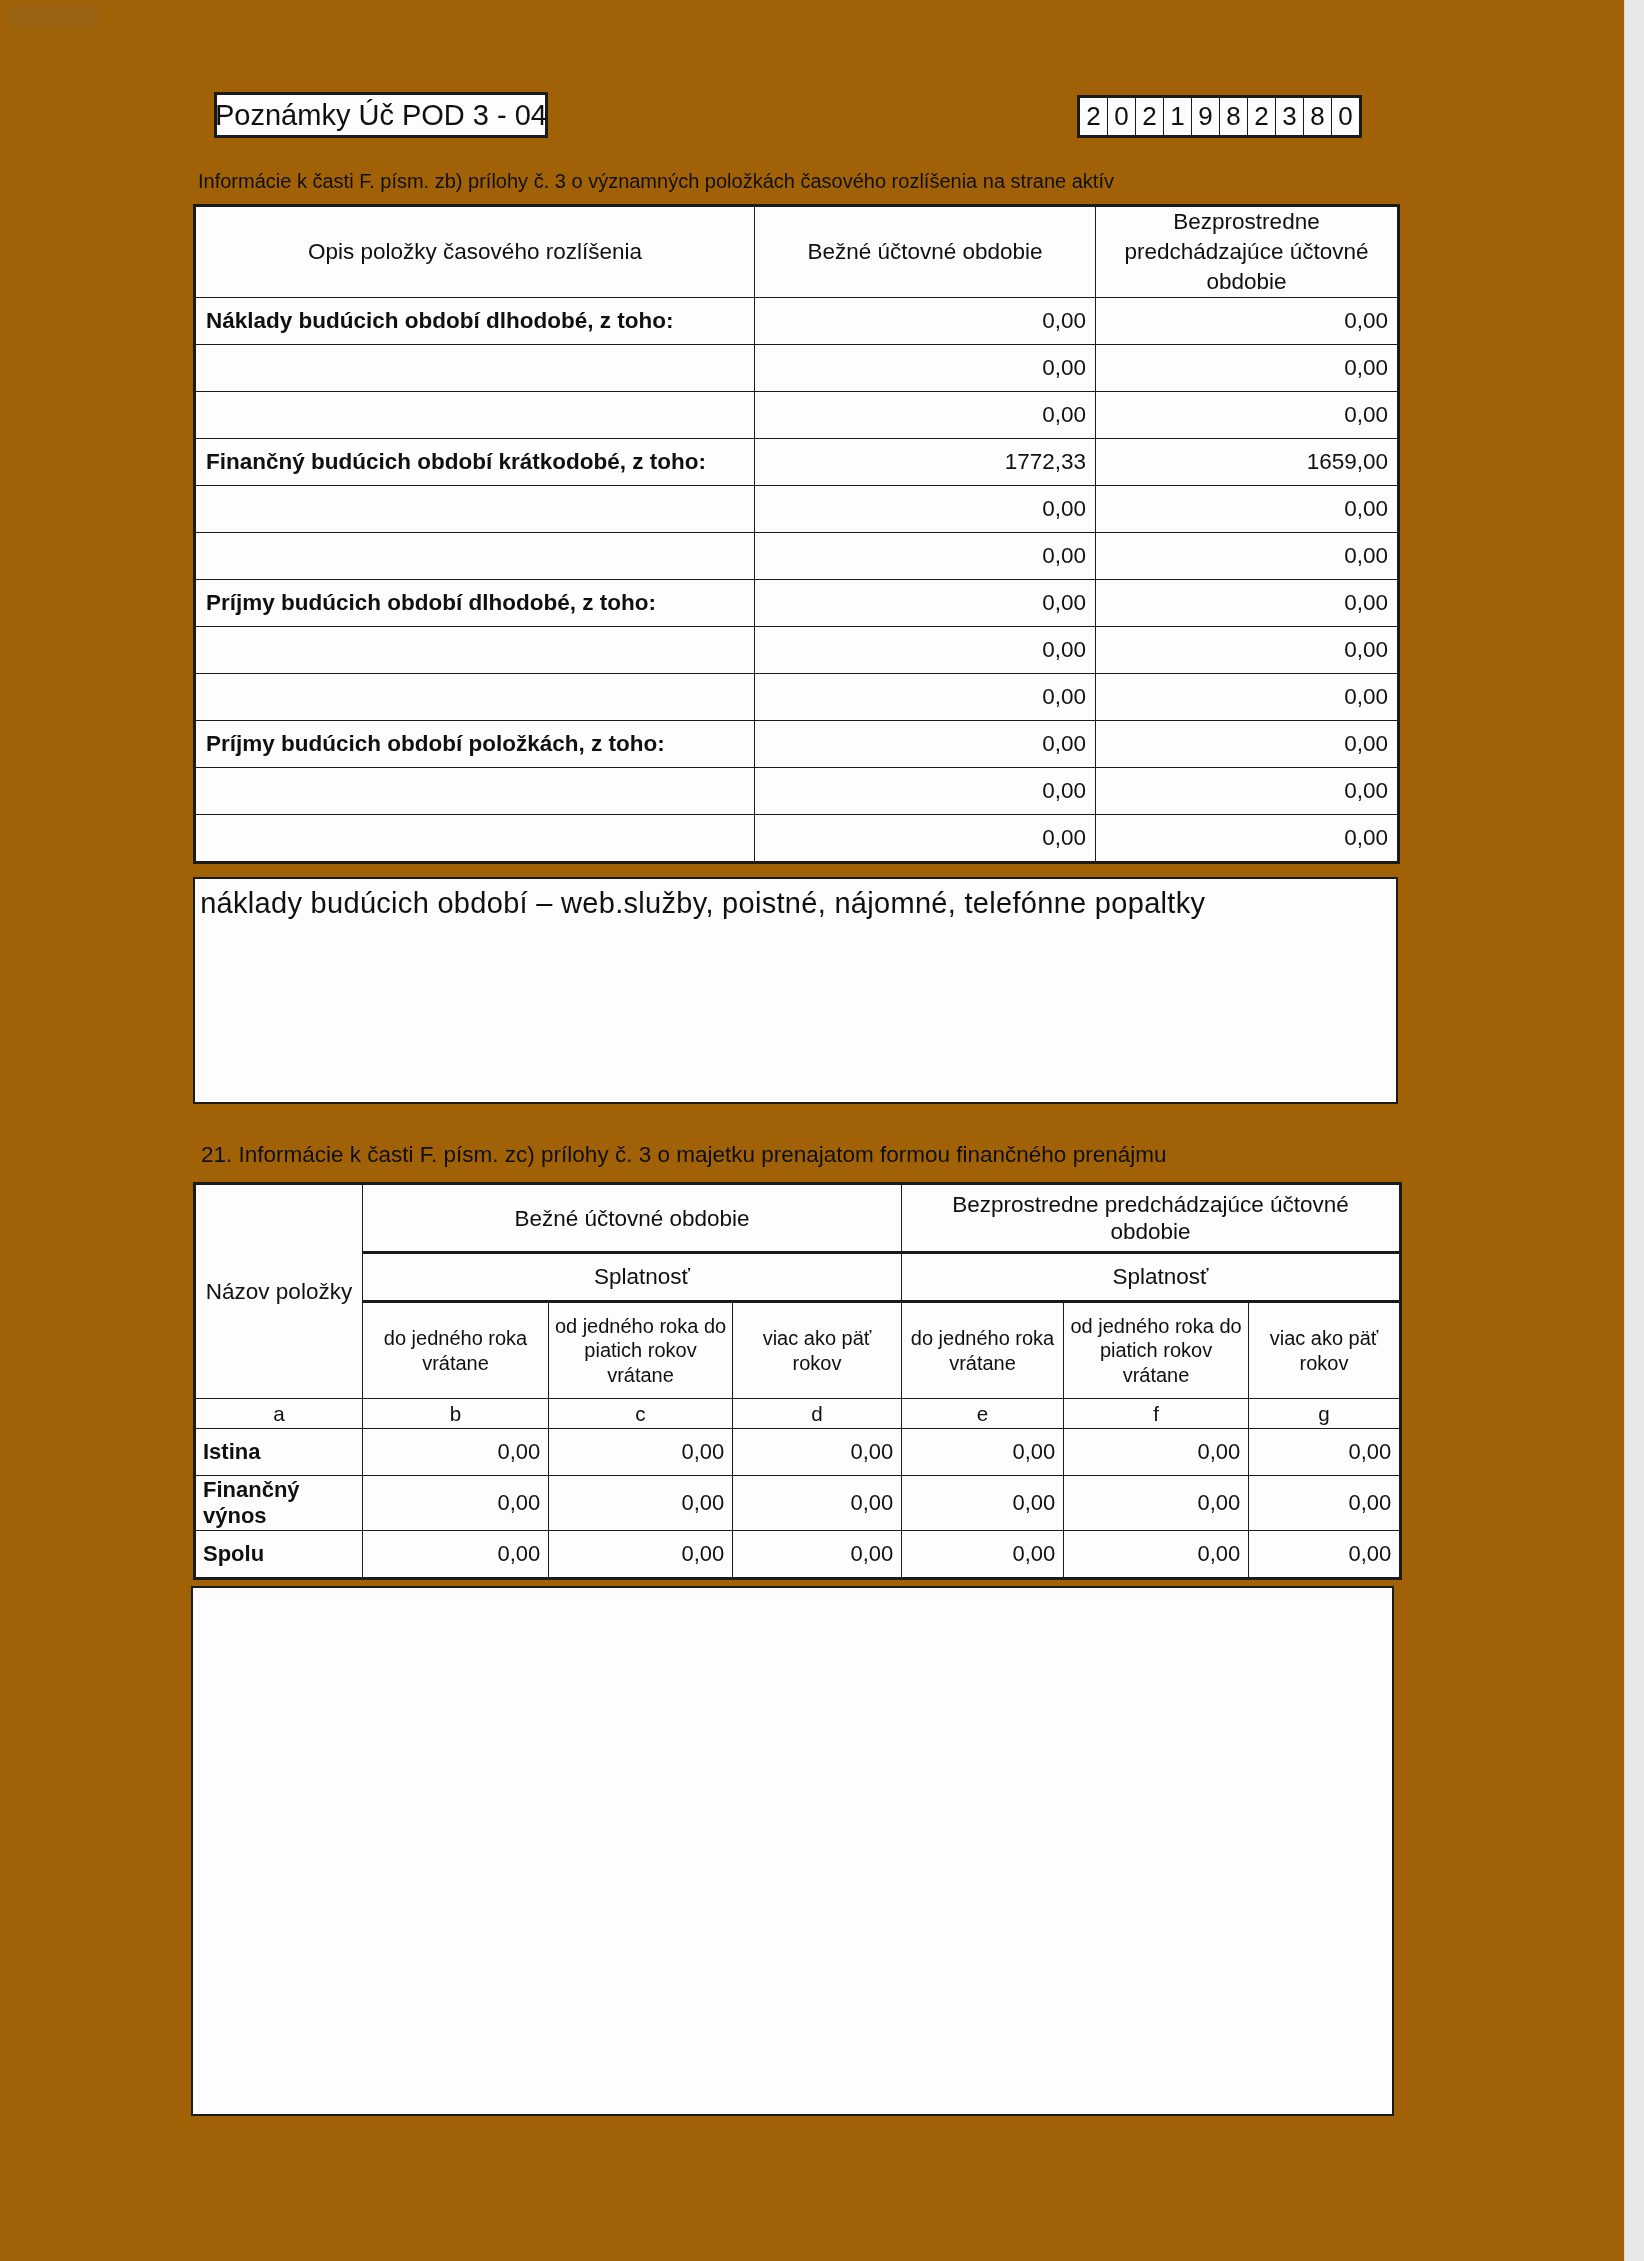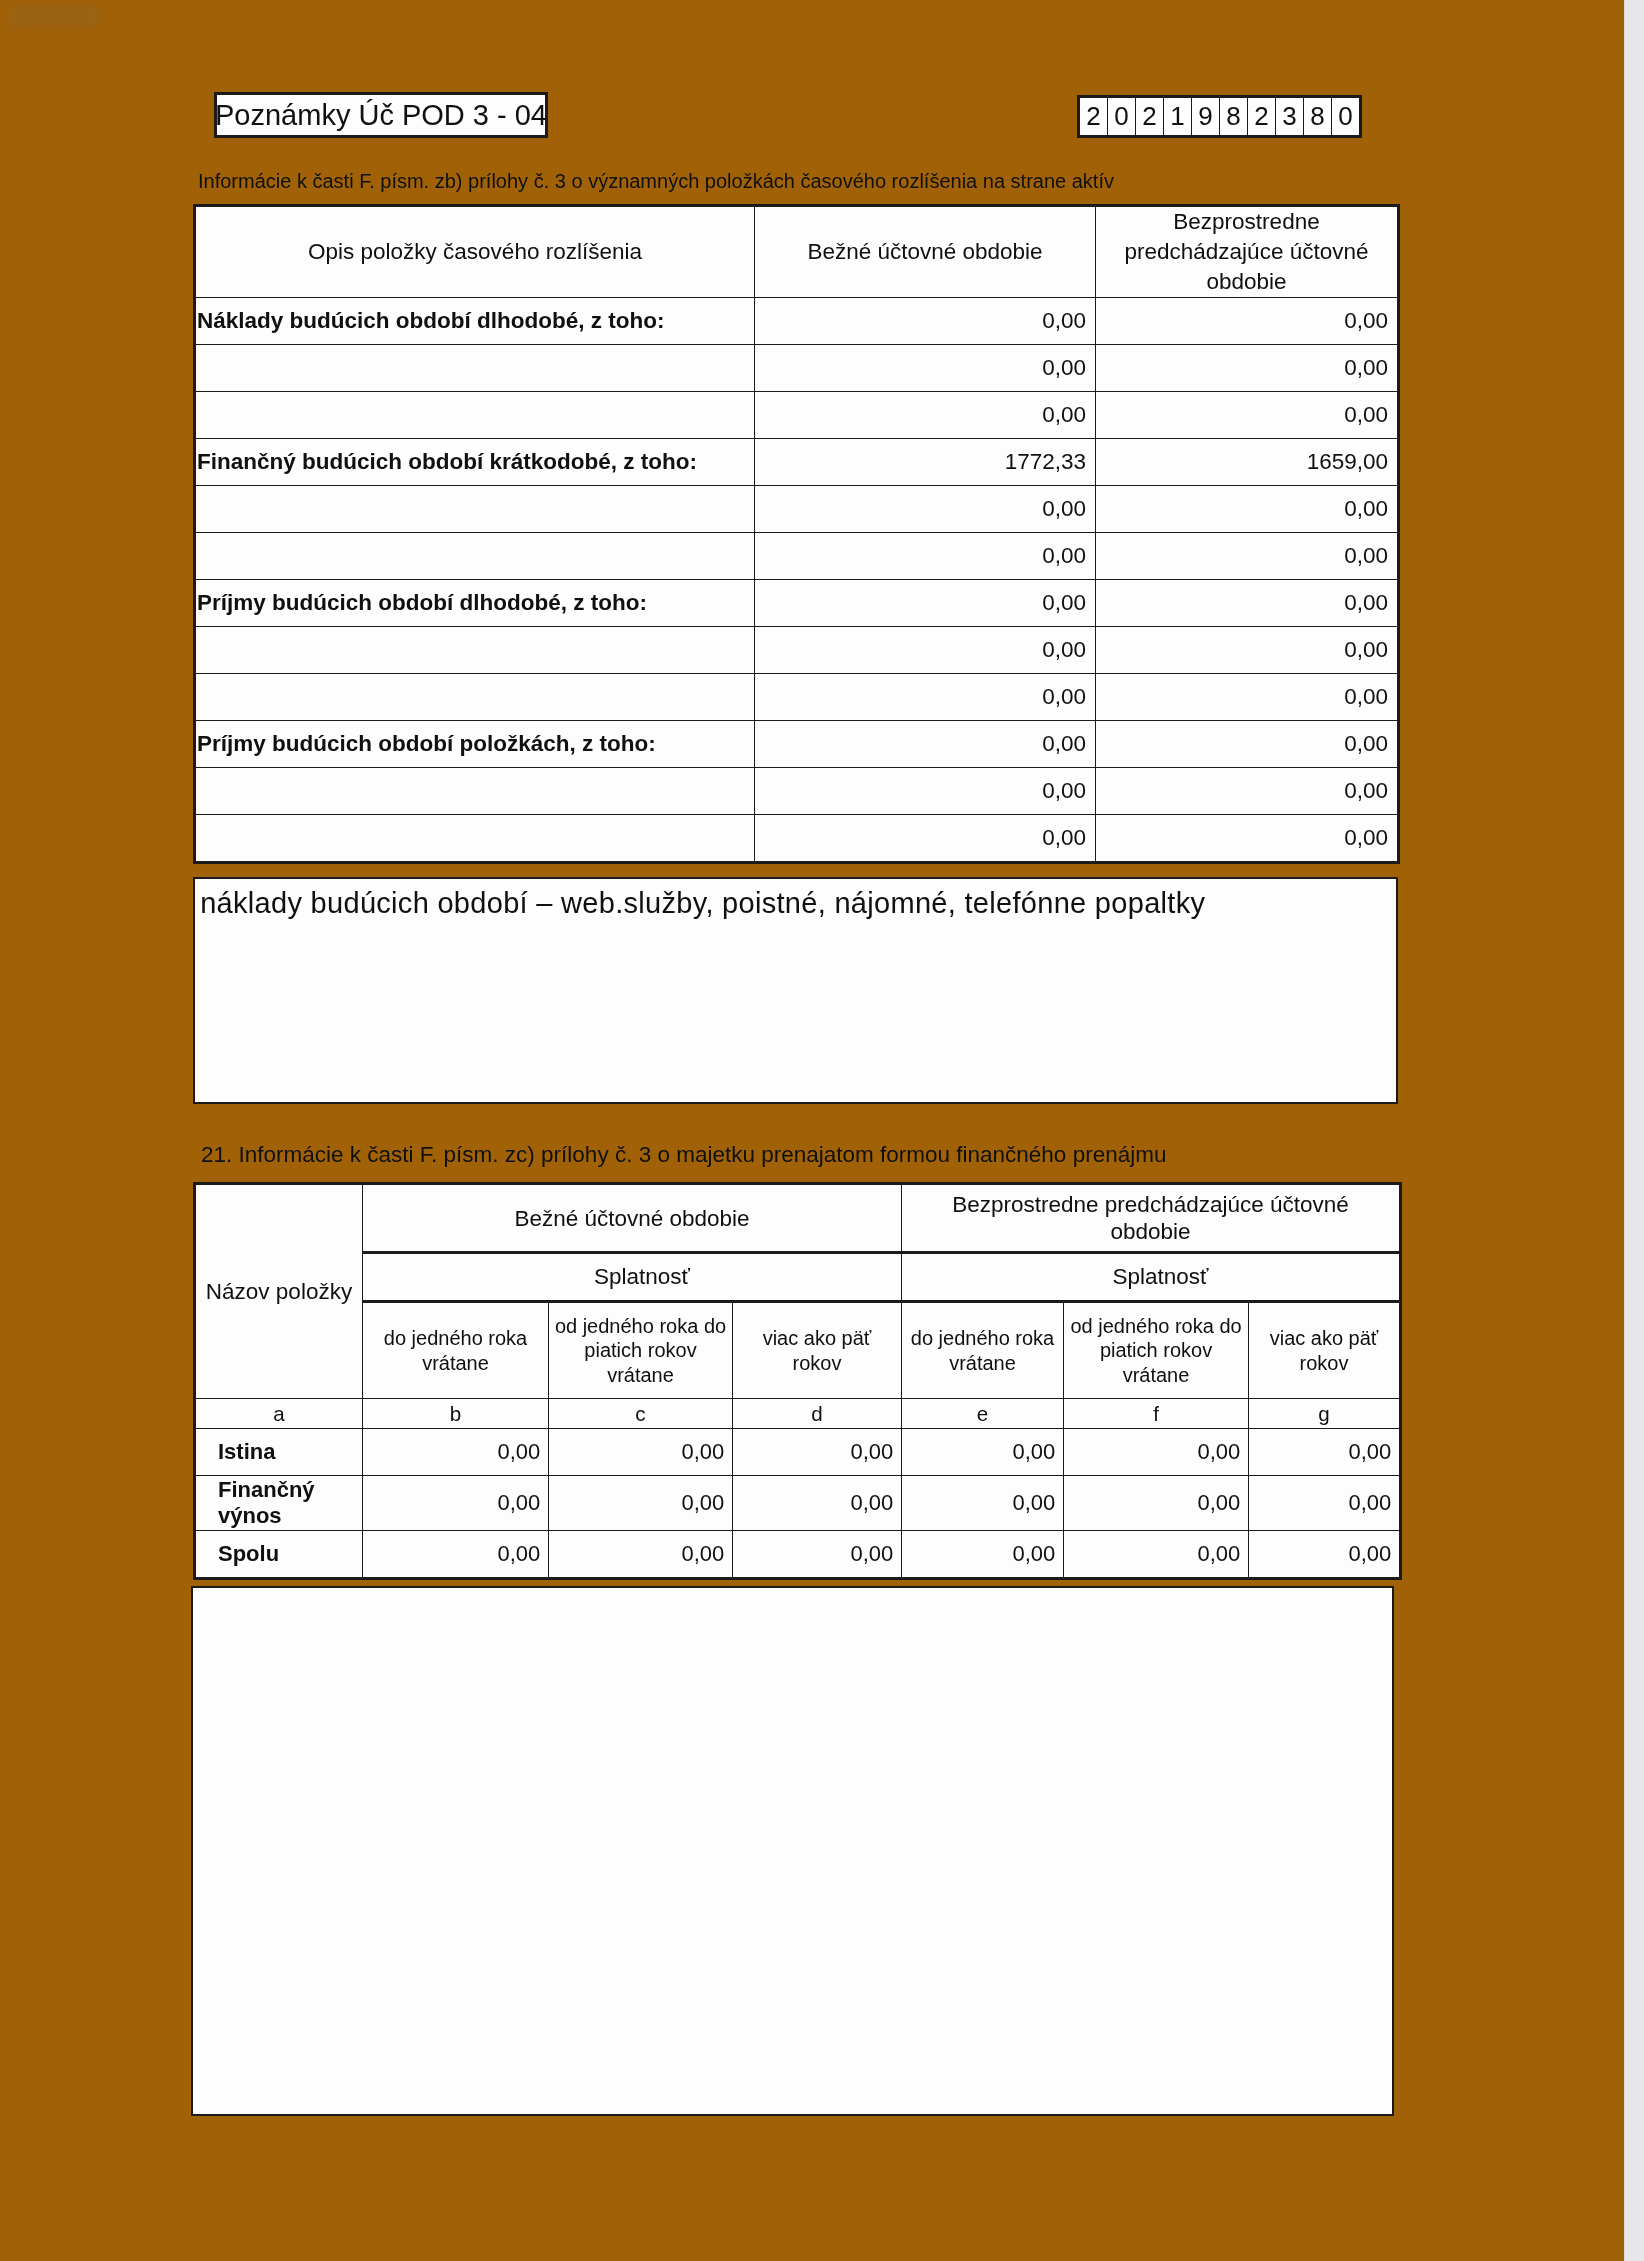--- a/index.html
+++ b/index.html
@@ -57,42 +57,42 @@
   table{border-collapse:collapse;table-layout:fixed;background:#fdfdfe;}
   th,td{border:1.9px solid #1b1b1b;overflow:hidden;}
 
   
   .t1{position:absolute;left:193px;top:204px;width:1205px;border:3.9px solid #1b1b1b;}
   .t1 thead th{
     height:90px;font-size:22.5px;font-weight:normal;
     text-align:center;vertical-align:middle;line-height:30px;padding:0 19.3px;
   }
   .t1 tbody td{height:44px;font-size:22.5px;vertical-align:middle;}
-  .t1 .label-cell{font-weight:bold;text-align:left;padding-left:1px;}
+  .t1 .label-cell{font-weight:bold;text-align:left;padding-left:10px;}
   .t1 .num-cell{text-align:right;padding-right:9px;font-weight:normal;}
 
   
   .note-box{
     position:absolute;left:193px;top:877px;width:1205px;height:227px;
     border:2.6px solid #1b1b1b;box-sizing:border-box;background:#fdfdfe;
   }
   .note-text{
     padding:7.7px 3.9px 0 5.2px;font-size:29px;letter-spacing:0.3px;
   }
 
   
   .t2{position:absolute;left:193px;top:1182px;width:1205px;border:3.2px solid #1b1b1b;}
   .t2 th{font-weight:normal;text-align:center;vertical-align:middle;}
   .t2 .name-h{font-size:22.5px;line-height:28px;}
   .t2 .group-h{height:64px;font-size:22.5px;line-height:27px;}
   .t2 .group-h.prev{padding:0 45px;}
   .t2 .mat-h{height:44px;font-size:22.5px;border-top-width:3.2px;padding-left:21px;}
   .t2 .sub-h{height:95px;font-size:20px;line-height:24.5px;padding:0 2.6px;border-top-width:3.2px;}
   .t2 .letter-cell{height:27px;font-size:20.6px;text-align:center;vertical-align:middle;}
-  .t2 tbody .data-label{height:44px;font-size:22px;font-weight:bold;text-align:left;padding-left:22px;vertical-align:middle;}
+  .t2 tbody .data-label{height:44px;font-size:22px;font-weight:bold;text-align:left;padding-left:7px;vertical-align:middle;}
   .t2 tbody .num-cell{height:44px;font-size:22px;text-align:right;padding-right:7.7px;vertical-align:middle;}
 
   
   .bottom-box{
     position:absolute;left:191px;top:1586px;width:1203px;height:530px;
     border:2.6px solid #1b1b1b;box-sizing:border-box;background:#fdfdfe;
   }
 </style>
 </head>
 <body>

